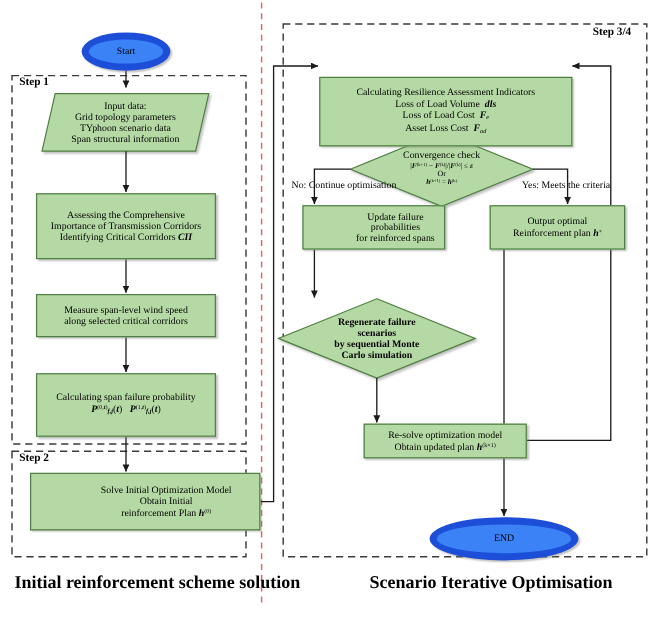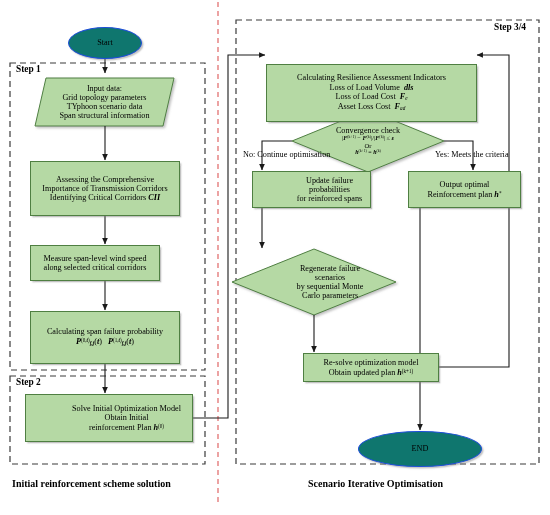--- a/index.html
+++ b/index.html
@@ -33,22 +33,22 @@
     font-size: 8.2px;
     z-index: 3;
   }
   .node .inner { width: 100%; padding: 0 2px; }
   .rect {
     background: #b5d9a4;
     border: 1px solid #4f7f42;
     box-shadow: 1.5px 1.5px 1.5px rgba(120,120,120,0.45);
   }
   .ellipse {
-    background: #0f766e;
-    border: 1px solid #1d4ed8;
+    background: #3b82f6;
+    border: 6px solid #1d4ed8;
     border-radius: 50%;
     box-shadow: 1.5px 1.5px 1.5px rgba(120,120,120,0.45);
   }
   .label-free {
     position: absolute;
     font-size: 8.2px;
     color: #000;
     white-space: nowrap;
     z-index: 4;
   }
@@ -56,21 +56,21 @@
     position: absolute;
     font-weight: bold;
     font-size: 9.4px;
     color: #000;
     white-space: nowrap;
     z-index: 5;
   }
   .caption {
     position: absolute;
     font-weight: bold;
-    font-size: 10px;
+    font-size: 15px;
     color: #000;
     white-space: nowrap;
     z-index: 5;
     text-align: right;
   }
   sub { font-size: 0.64em; vertical-align: -0.28em; font-style: italic; }
   sup { font-size: 0.62em; vertical-align: 0.42em; }
   .it { font-style: italic; font-weight: bold; }
 </style>
 </head>
@@ -138,37 +138,37 @@
   </div>
 
   <div class="node rect" style="left:30px; top:161px; width:150px; height:55px;">
     <div class="inner">
       <div>Assessing the Comprehensive</div>
       <div>Importance of Transmission Corridors</div>
       <div>Identifying Critical Corridors <span class="it">CII</span></div>
     </div>
   </div>
 
-  <div class="node rect" style="left:30px; top:245px; width:130px; height:36px;">
+  <div class="node rect" style="left:30px; top:245px; width:150px; height:36px;">
     <div class="inner">
       <div>Measure span-level wind speed</div>
       <div>along selected critical corridors</div>
     </div>
   </div>
 
   <div class="node rect" style="left:30px; top:311px; width:150px; height:53px;">
     <div class="inner">
       <div>Calculating span failure probability</div>
       <div style="margin:1px 0;">
         <span class="it">P</span><sup>(0,<span class="it">t</span>)</sup><sub><span class="it">f,j</span></sub>(<span class="it">t</span>)&nbsp;&nbsp;&nbsp;<span class="it">P</span><sup>(1,<span class="it">t</span>)</sup><sub><span class="it">f,j</span></sub>(<span class="it">t</span>)
       </div>
     </div>
   </div>
 
-  <div class="node rect" style="left:25px; top:394px; width:168px; height:48px;padding-left:35px;">
+  <div class="node rect" style="left:25px; top:394px; width:192px; height:48px;padding-left:35px;">
     <div class="inner">
       <div>Solve Initial Optimization Model</div>
       <div>Obtain Initial</div>
       <div>reinforcement Plan <span class="it">h</span><sup>(0)</sup></div>
     </div>
   </div>
 
   <div class="node rect" style="left:266px; top:32px; width:211px; height:58px;margin-top:32px;">
     <div class="inner">
       <div>Calculating Resilience Assessment Indicators</div>
@@ -198,26 +198,26 @@
     </div>
   </div>
 
   <div class="node rect" style="left:408px; top:171px; width:113px; height:37px;">
     <div class="inner">
       <div>Output optimal</div>
       <div>Reinforcement plan <span class="it">h</span><sup>*</sup></div>
     </div>
   </div>
 
-  <div class="node" style="left:270px; top:258px; width:120px; height:48px;">
+  <div class="node" style="left:254px; top:258px; width:120px; height:48px;font-weight:bold;">
     <div class="inner">
       <div>Regenerate failure</div>
       <div>scenarios</div>
       <div>by sequential Monte</div>
-      <div>Carlo parameters</div>
+      <div>Carlo simulation</div>
     </div>
   </div>
 
   <div class="node rect" style="left:303px; top:353px; width:136px; height:29px;">
     <div class="inner">
       <div>Re-solve optimization model</div>
       <div>Obtain updated plan <span class="it">h</span><sup>(k+1)</sup></div>
     </div>
   </div>
 

